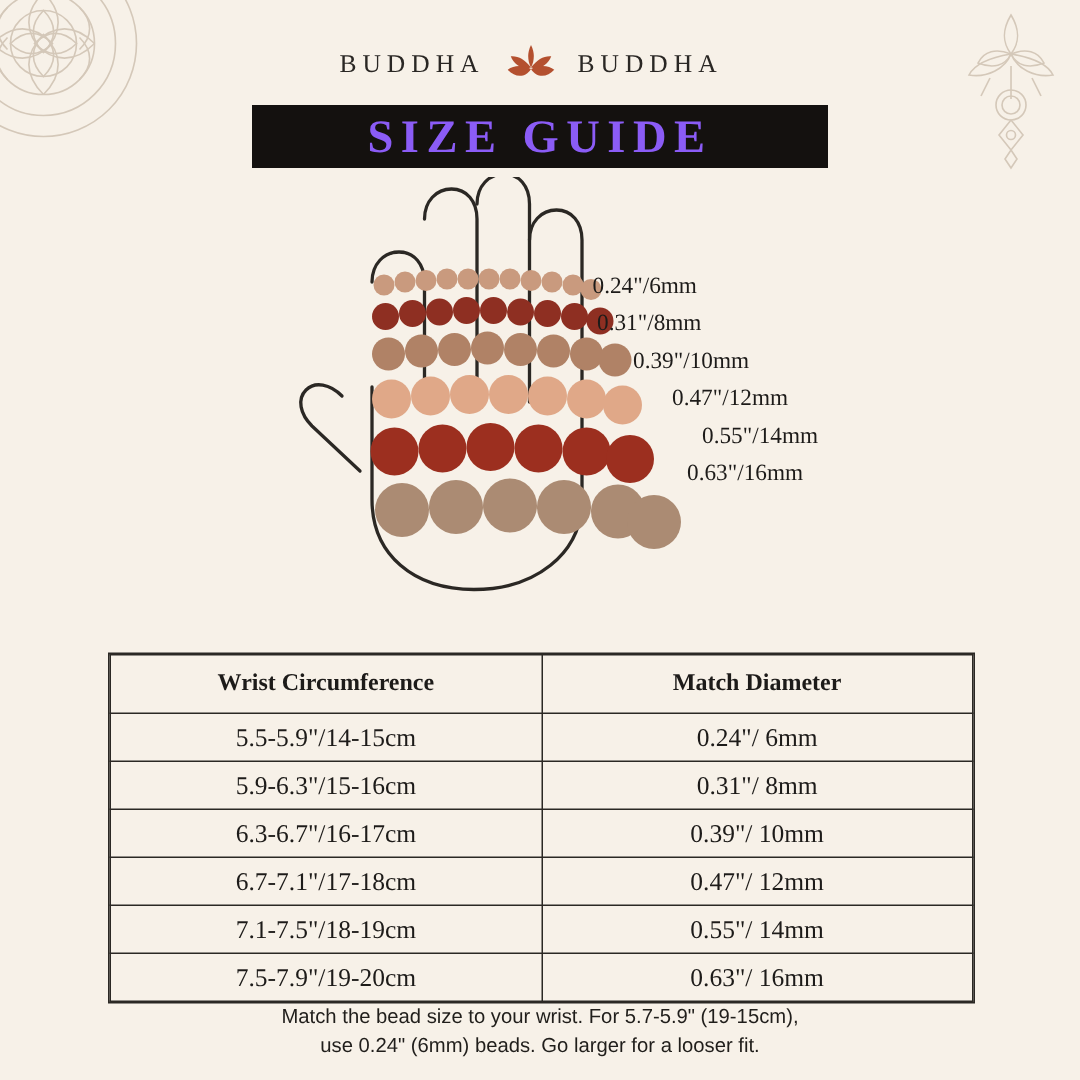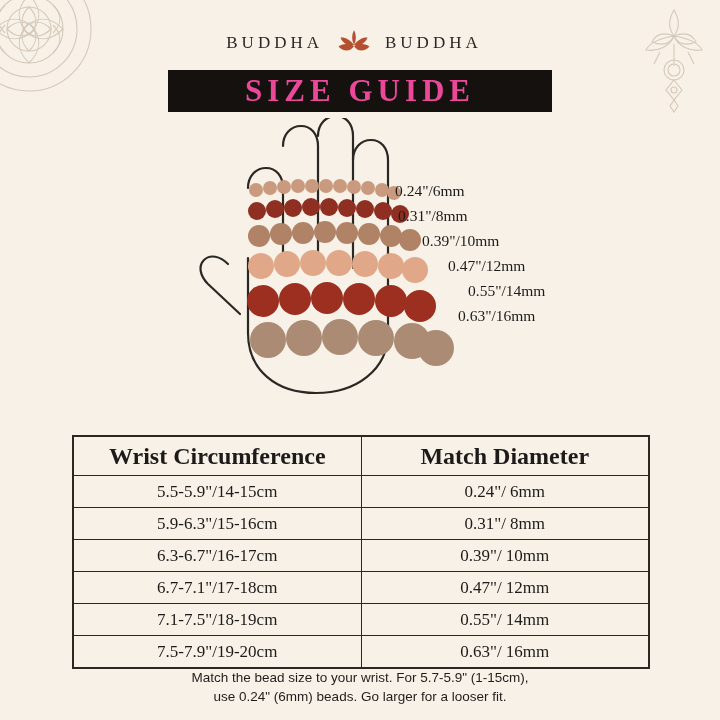--- a/index.html
+++ b/index.html
@@ -57,21 +57,21 @@
     top: 70px;
     left: 168px;
     width: 384px;
     height: 42px;
     background: #14110f;
     display: flex;
     align-items: center;
     justify-content: center;
   }
   .title-banner .title {
-    color: #ec4899;
+    color: #8b5cf6;
     font-family: "Liberation Serif", serif;
     font-weight: bold;
     font-size: 31px;
     letter-spacing: 5px;
   }
 
   
   .hand-area {
     position: absolute;
     top: 118px;
@@ -116,21 +116,21 @@
     table-layout: fixed;
   }
   table.size-table th,
   table.size-table td {
     border: 1px solid #2b2824;
     text-align: center;
     font-family: "Liberation Serif", serif;
     color: #1d1b19;
   }
   table.size-table th {
-    font-size: 24px;
+    font-size: 16px;
     font-weight: bold;
     height: 38px;
     padding: 0;
   }
   table.size-table td {
     font-size: 17px;
     height: 31px;
     padding: 0;
   }
 
@@ -343,17 +343,17 @@
         </tr>
         <tr>
           <td>7.5-7.9"/19-20cm</td>
           <td>0.63"/ 16mm</td>
         </tr>
       </tbody>
     </table>
   </div>
 
   <div class="footnote">
-    <div>Match the bead size to your wrist. For 5.7-5.9" (1-15cm),</div>
+    <div>Match the bead size to your wrist. For 5.7-5.9" (19-15cm),</div>
     <div>use 0.24" (6mm) beads. Go larger for a looser fit.</div>
   </div>
 
 </div>
 
 </body></html>

